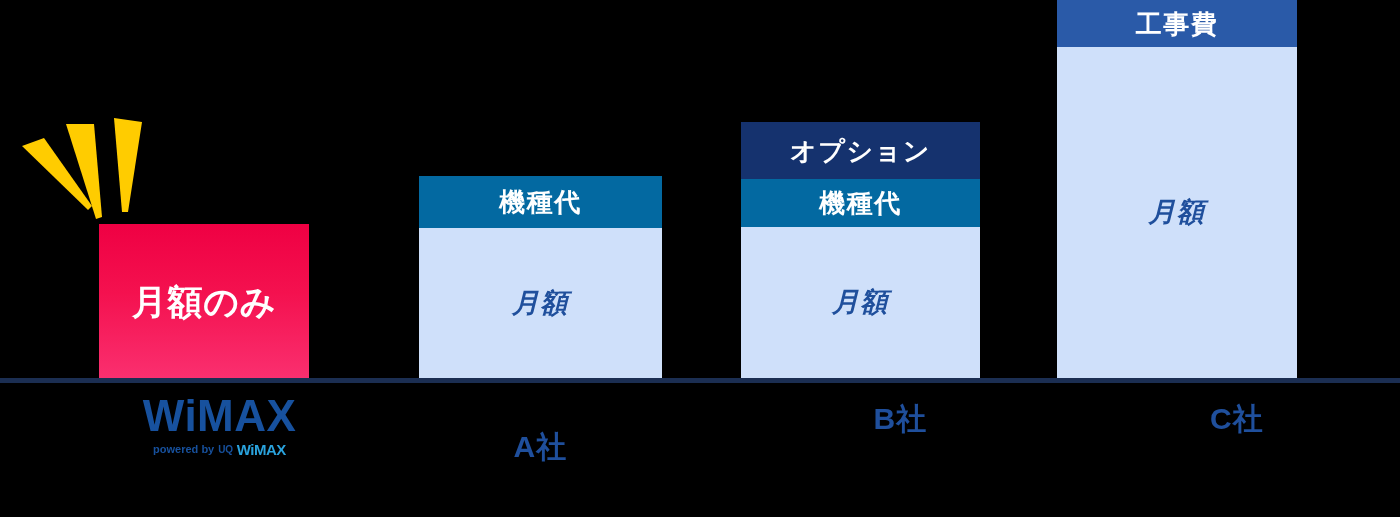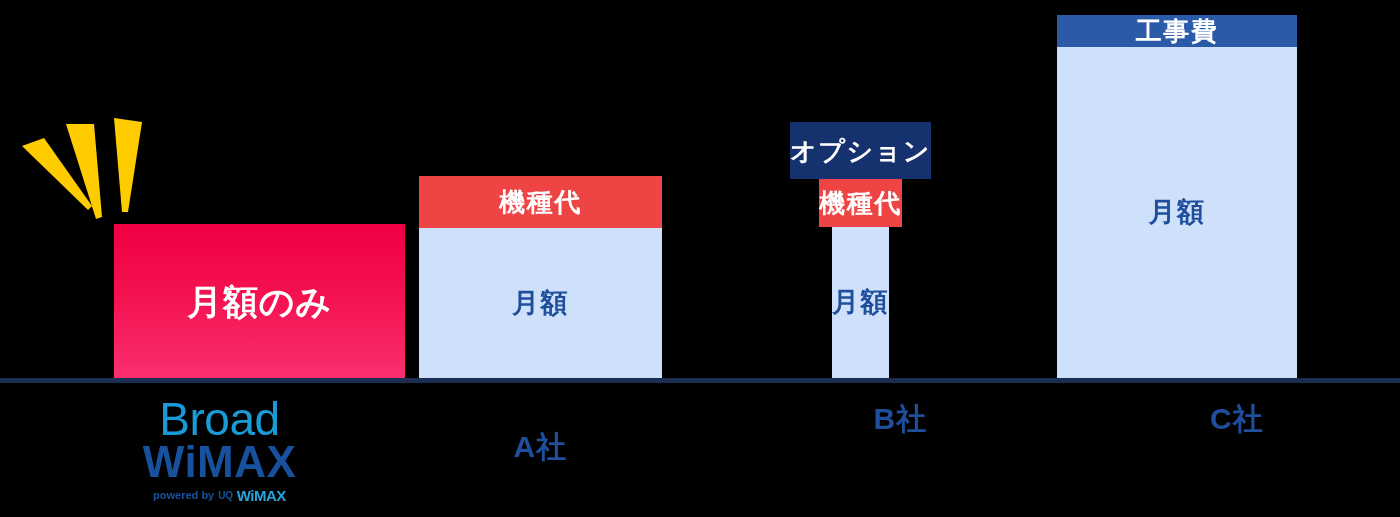--- a/index.html
+++ b/index.html
@@ -48,22 +48,22 @@
     overflow: hidden;
   }
 
   .seg-label {
     white-space: nowrap;
     letter-spacing: 0.06em;
     line-height: 1;
   }
 
   
-  .seg.tone-monthly      { background: #cfe0fa; }
-  .seg.tone-device       { background: #ef4444; }
+  .seg.tone-monthly      { background: #cfe0fa; font-style: italic; }
+  .seg.tone-device       { background: #0369a1; }
   .seg.tone-option       { background: #15326e; }
   .seg.tone-construction { background: #2a5aa8; }
   .seg.tone-highlight    {
     background: linear-gradient(180deg, #ef0043 0%, #f4114f 45%, #fa2f6f 100%);
   }
 
   .seg.tone-monthly .seg-label {
     color: #1f4f9c;
     font-size: 27px;
     font-weight: 700;
@@ -144,64 +144,63 @@
 
 <div id="stage">
 
   <svg class="rays" viewBox="0 0 150 125" xmlns="http://www.w3.org/2000/svg" aria-hidden="true">
     <polygon points="8,34 30,26 78,94 74,98" fill="#ffcc00"></polygon>
     <polygon points="52,12 80,12 88,105 82,107" fill="#ffcc00"></polygon>
     <polygon points="100,6 128,10 114,100 108,100" fill="#ffcc00"></polygon>
   </svg>
 
   <div id="bars">
-      <div class="bar-col" style="left: 114px; width: 291px;">
+      <div class="bar-col" style="left: 99px; width: 210px;">
         <div class="seg tone-highlight" style="height: 154px;">
           <span class="seg-label">月額のみ</span>
         </div>
       </div>
       <div class="bar-col" style="left: 419px; width: 243px;">
         <div class="seg tone-device" style="height: 52px;">
           <span class="seg-label">機種代</span>
         </div>
         <div class="seg tone-monthly" style="height: 150px;">
           <span class="seg-label">月額</span>
         </div>
       </div>
-      <div class="bar-col" style="left: 741px; width: 239px; align-items: center;">
+      <div class="bar-col" style="left: 741px; width: 239px;">
         <div class="seg tone-option" style="height: 57px;">
           <span class="seg-label">オプション</span>
         </div>
         <div class="seg tone-device" style="height: 48px;">
           <span class="seg-label">機種代</span>
         </div>
         <div class="seg tone-monthly" style="height: 151px;">
           <span class="seg-label">月額</span>
         </div>
       </div>
       <div class="bar-col" style="left: 1057px; width: 240px;">
-        <div class="seg tone-construction" style="height: 32px;">
+        <div class="seg tone-construction" style="height: 47px;">
           <span class="seg-label">工事費</span>
         </div>
         <div class="seg tone-monthly" style="height: 331px;">
           <span class="seg-label">月額</span>
         </div>
       </div>
     </div>
 
   <div class="axis-line"></div>
 
   <div id="cats">
       <div class="cat-label" style="left: 419px; width: 243px; margin-top: 28px;">A社</div>
       <div class="cat-label" style="left: 781px; width: 239px;">B社</div>
       <div class="cat-label" style="left: 1117px; width: 240px;">C社</div>
     </div>
 
   <div class="brand">
-    <div class="brand-top">Broad</div>
     <div class="brand-bottom">WiMAX</div>
     <div class="brand-sub">
       <span class="brand-sub-powered">powered by</span>
       <span class="brand-sub-uq">UQ</span>
       <span class="brand-sub-wimax">WiMAX</span>
     </div>
   </div>
 
 </div>
 

